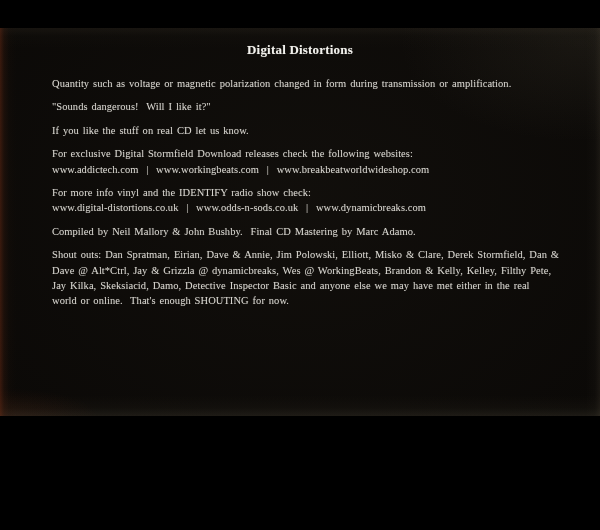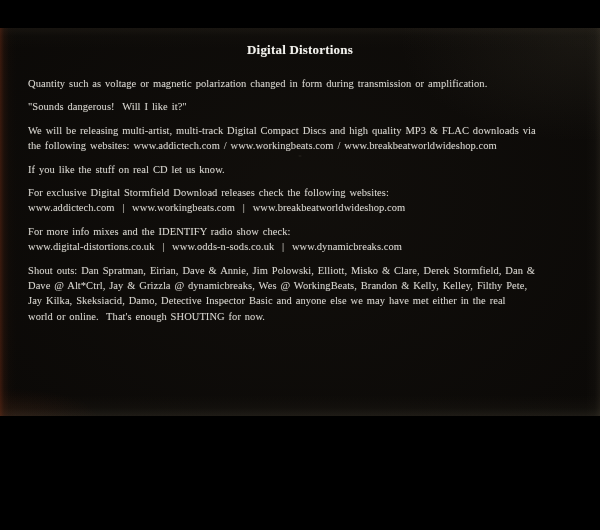--- a/index.html
+++ b/index.html
@@ -51,21 +51,21 @@
     margin: 0 0 19px 0;
     text-align: center;
     font-size: 13px;
     font-weight: bold;
     line-height: 14px;
     letter-spacing: 0.2px;
     color: #f1f0ec;
     text-shadow: 0 0 1px rgba(240,238,230,0.35);
   }
   .notes {
-    padding-left: 28px;
+    padding-left: 52px;
     padding-right: 20px;
   }
   .para {
     margin: 0 0 8px 0;
     font-size: 10.5px;
     line-height: 15.4px;
     letter-spacing: 0.05px;
     word-spacing: 1.2px;
     color: #d7d5cf;
     text-shadow: 0 0 1px rgba(225,223,215,0.28);
@@ -74,26 +74,25 @@
 </style>
 </head>
 <body>
 
 <div class="sleeve">
   <div class="content">
     <h1 class="title">Digital Distortions</h1>
     <div class="notes">
         <p class="para">Quantity such as voltage or magnetic polarization changed in form during transmission or amplification.</p>
         <p class="para">"Sounds dangerous!  Will I like it?"</p>
-        <p class="para">We will be releasing multi-artist, multi-track Digital Compact Discs and high quality MP3 &amp; FLAC downloads via
-the following websites: www.addictech.com / www.workingbeats.com / www.breakbeatworldwideshop.com</p>
         <p class="para">If you like the stuff on real CD let us know.</p>
         <p class="para">For exclusive Digital Stormfield Download releases check the following websites:
 www.addictech.com  |  www.workingbeats.com  |  www.breakbeatworldwideshop.com</p>
-        <p class="para">For more info mixes and the IDENTIFY radio show check:
+        <p class="para">For more info vinyl and the IDENTIFY radio show check:
 www.digital-distortions.co.uk  |  www.odds-n-sods.co.uk  |  www.dynamicbreaks.com</p>
+        <p class="para">Compiled by Neil Mallory &amp; John Bushby.  Final CD Mastering by Marc Adamo.</p>
         <p class="para">Shout outs: Dan Spratman, Eirian, Dave &amp; Annie, Jim Polowski, Elliott, Misko &amp; Clare, Derek Stormfield, Dan &amp;
 Dave @ Alt*Ctrl, Jay &amp; Grizzla @ dynamicbreaks, Wes @ WorkingBeats, Brandon &amp; Kelly, Kelley, Filthy Pete,
 Jay Kilka, Skeksiacid, Damo, Detective Inspector Basic and anyone else we may have met either in the real
 world or online.  That's enough SHOUTING for now.</p>
       </div>
   </div>
 </div>
 
 </body></html>

